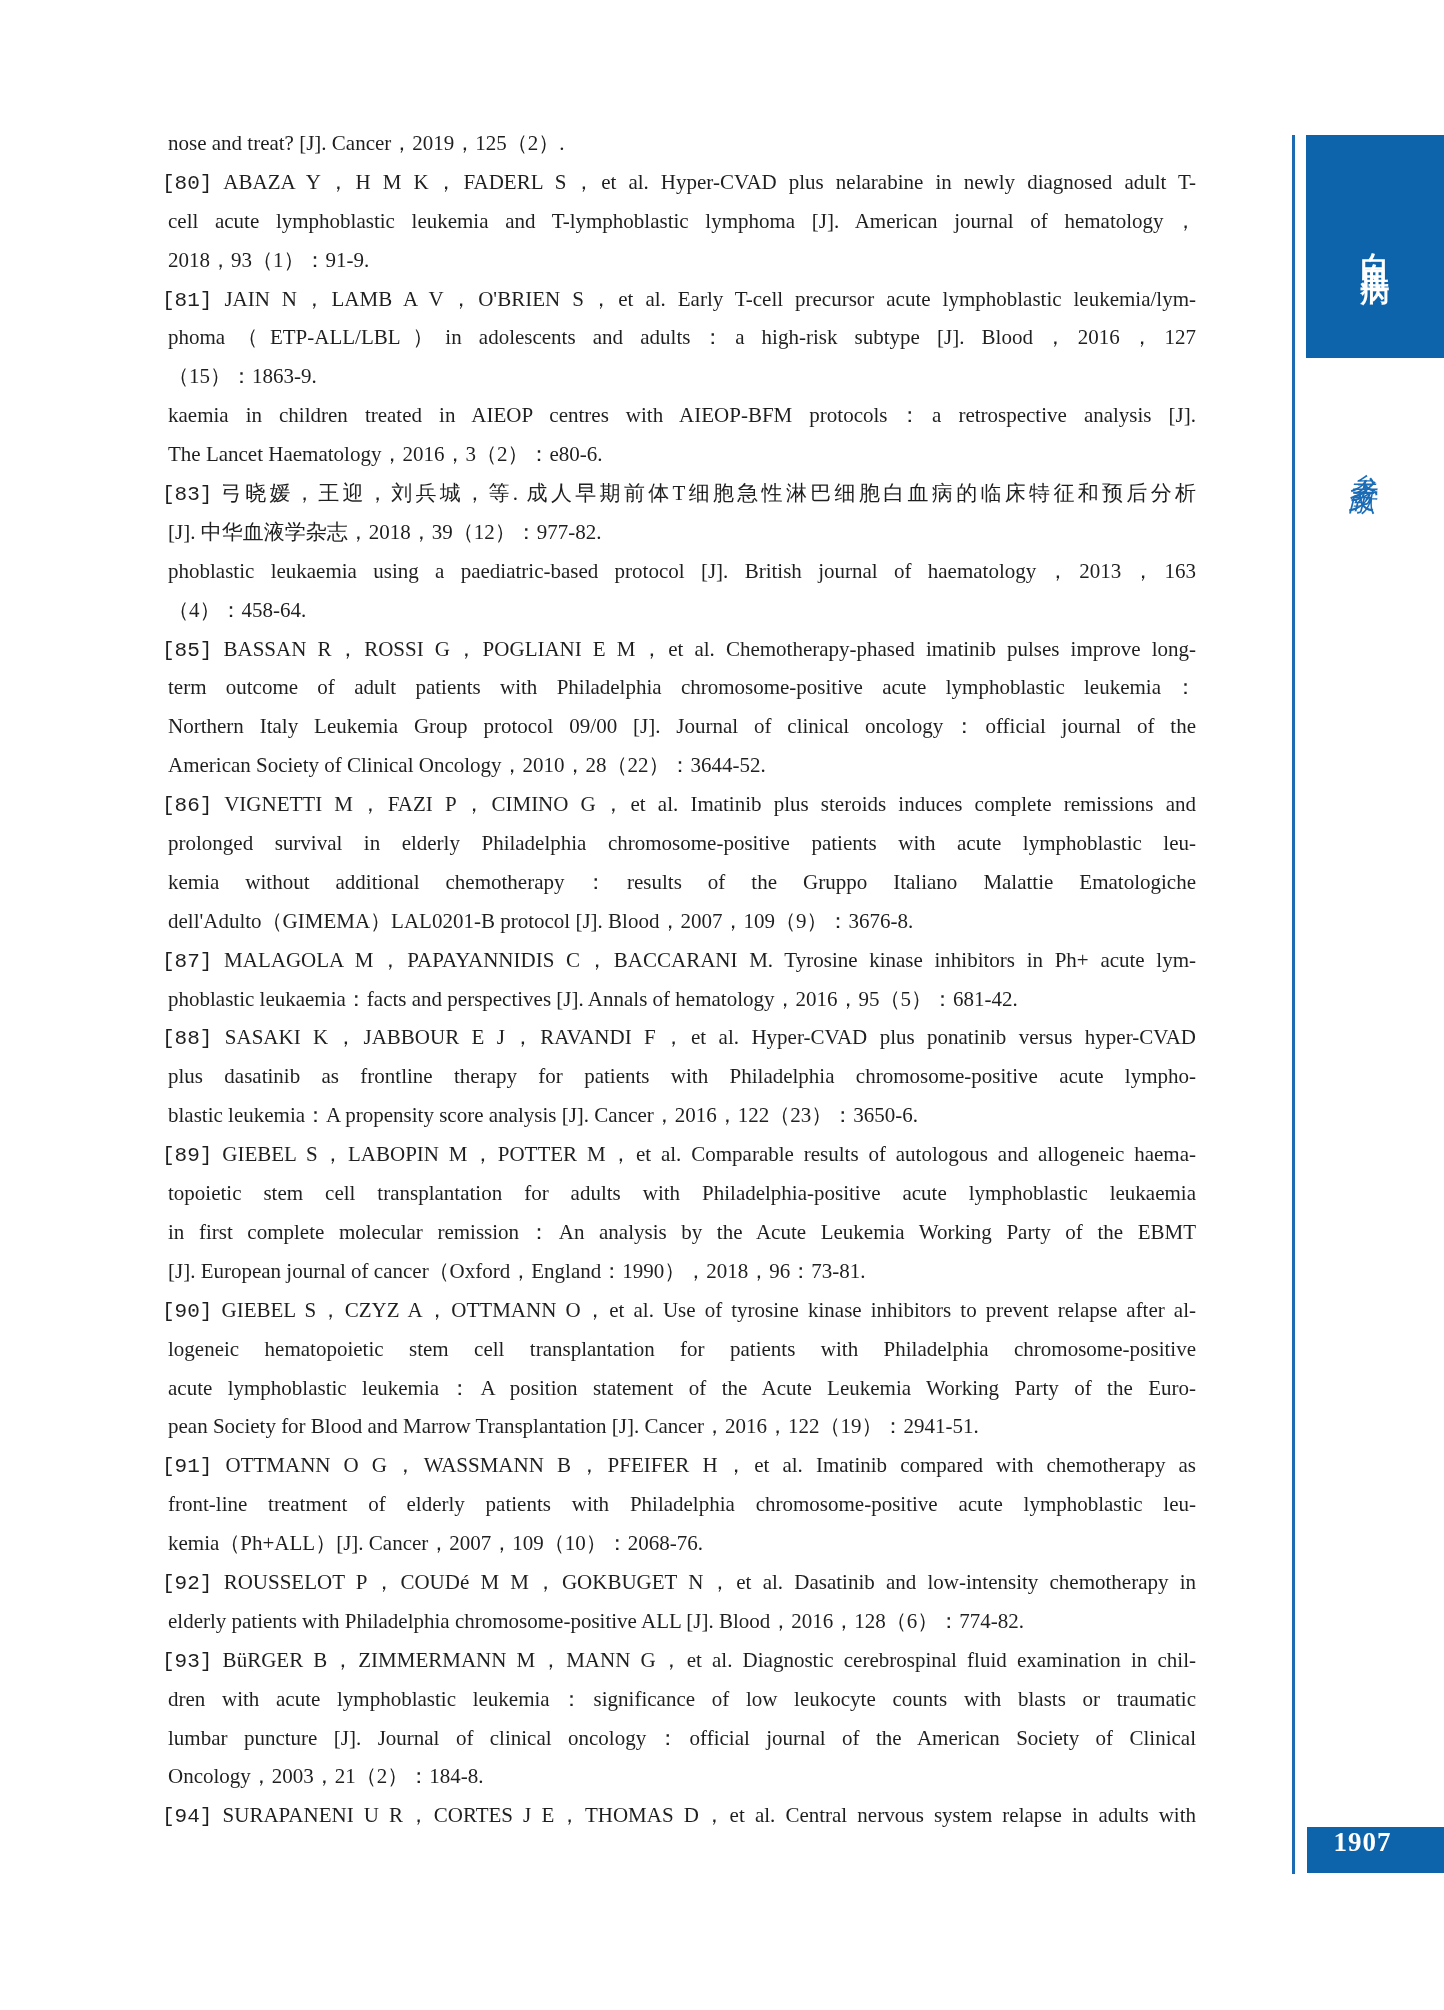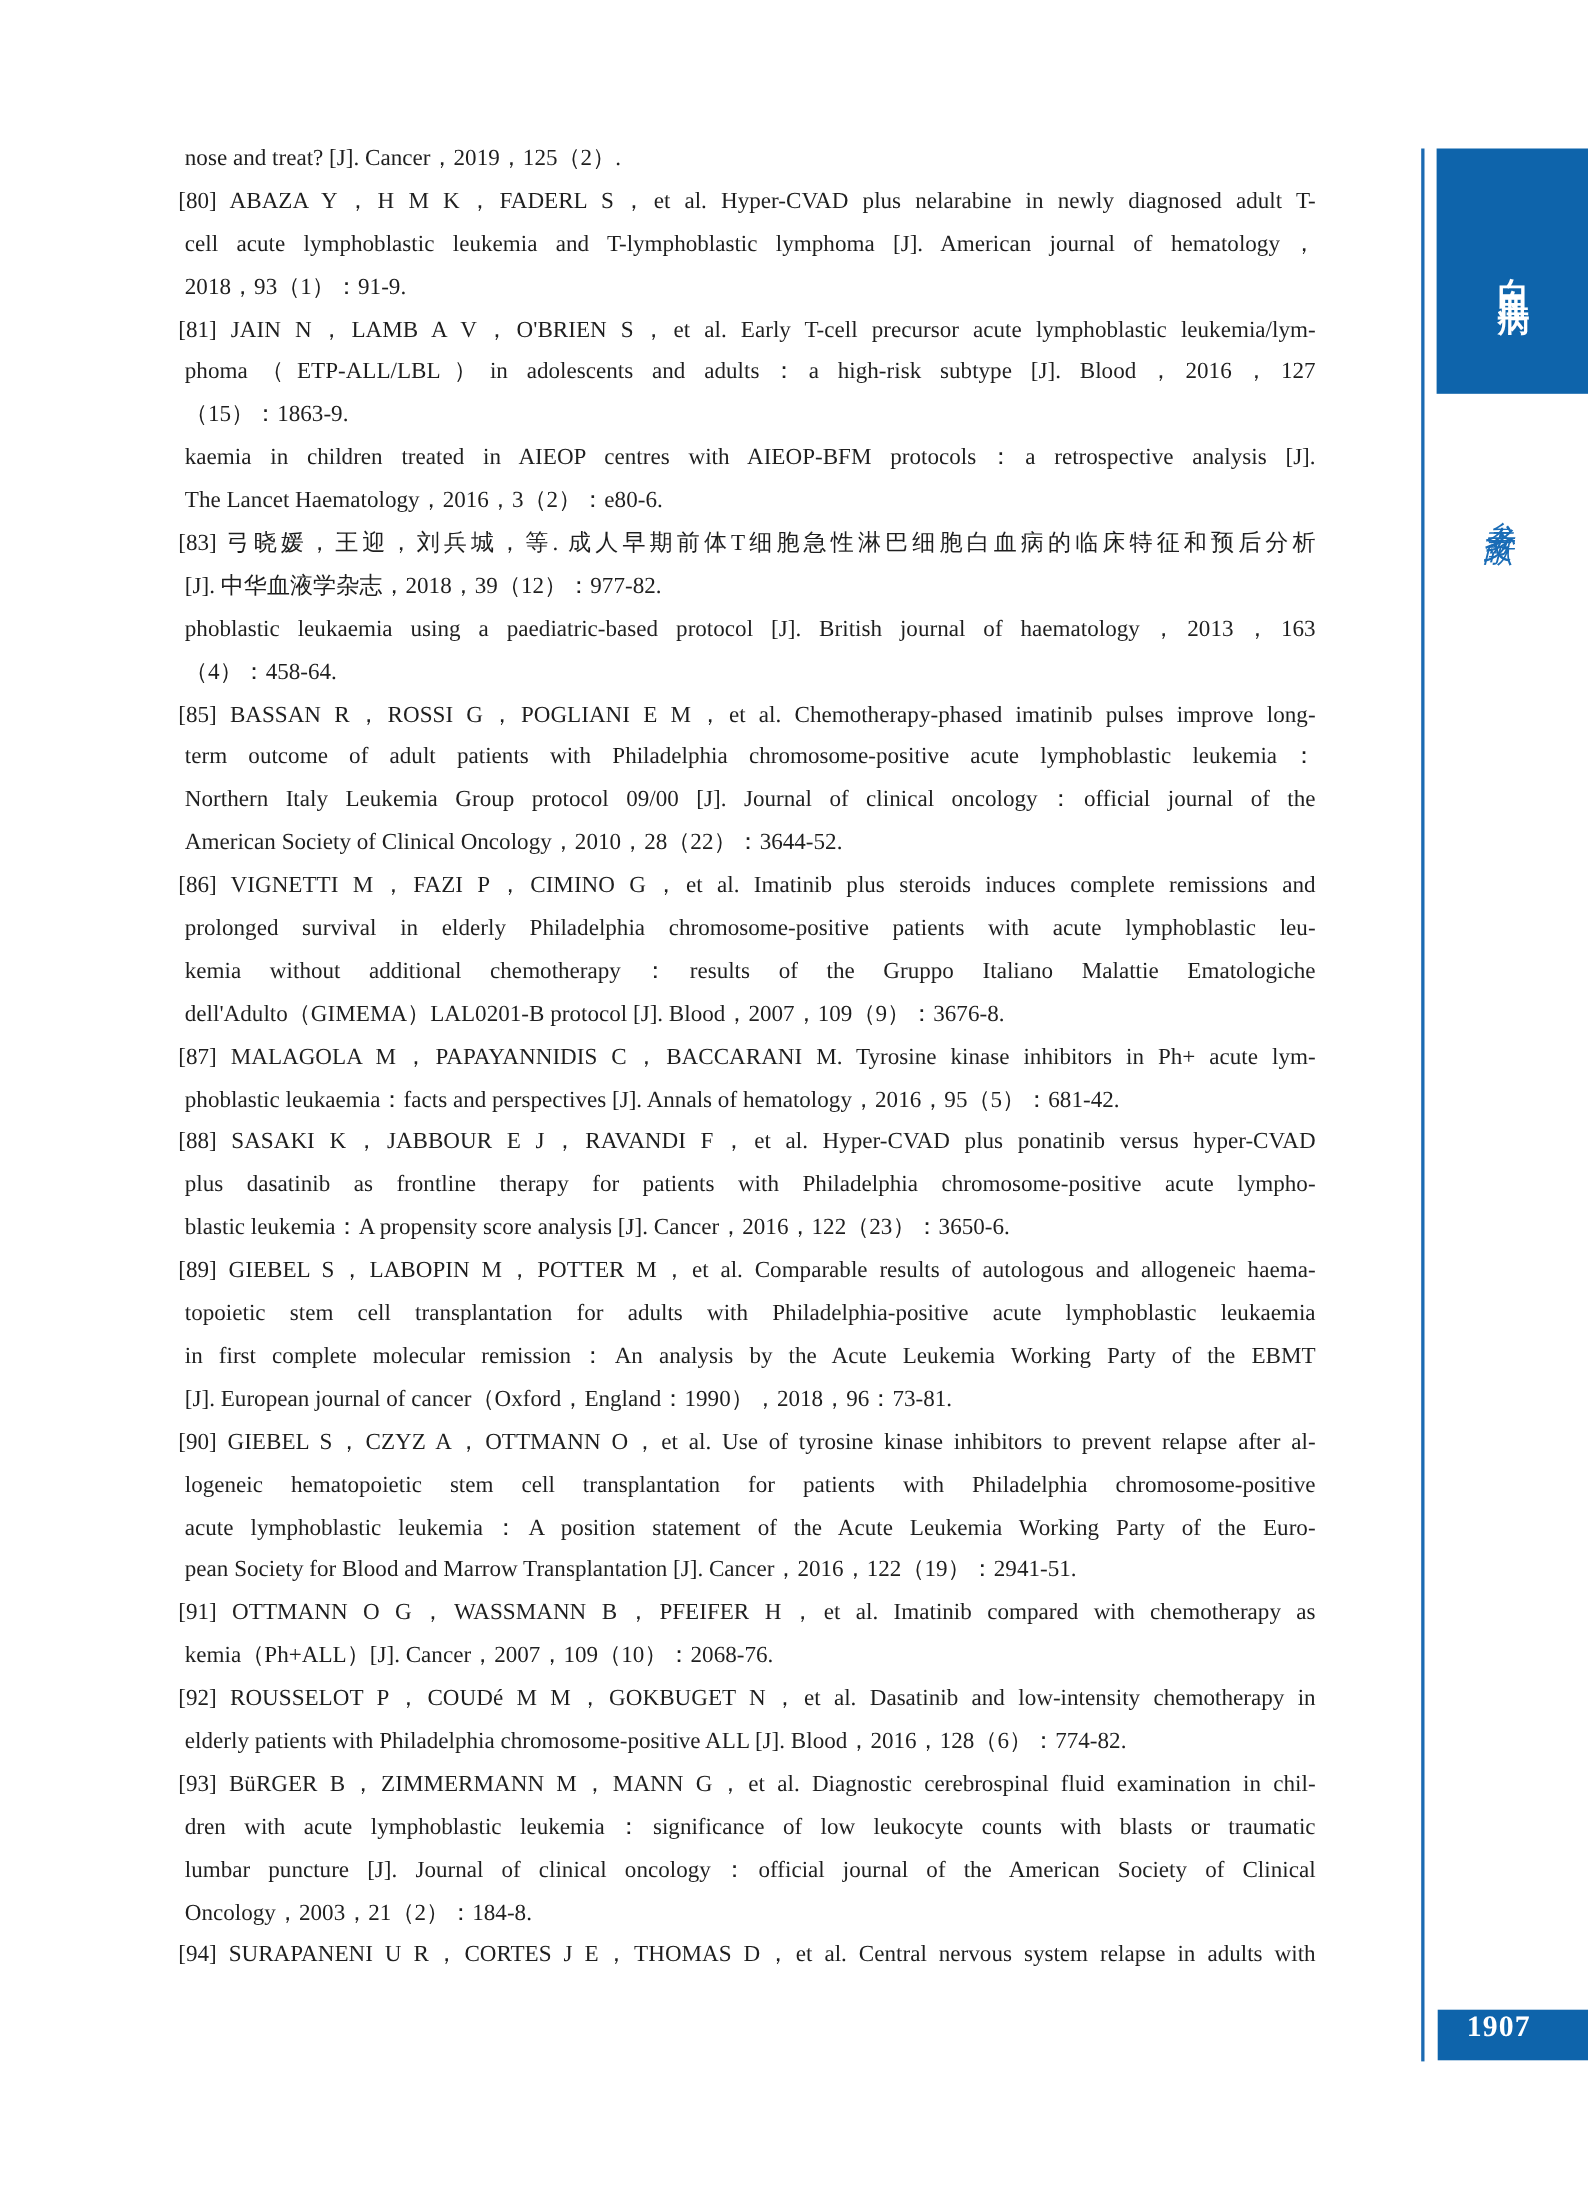--- a/index.html
+++ b/index.html
@@ -13,21 +13,21 @@
     position:absolute; left:168px; top:124px; width:1028px;
     color:#1f1f1f; font-size:21px;
   }
   .ref { position:relative; }
   .line {
     height:38.9px; line-height:38.9px;
     text-align:left;
   }
   .line.jst { text-align:justify; text-align-last:justify; }
   .line.first { margin-left:-6px; width:1034px; }
-  .num { white-space:nowrap; }
+  .num { white-space:nowrap;font-family:Liberation Mono, monospace; }
   
   .side-rule {
     position:absolute; left:1292px; top:135px; width:3px; height:1739px;
   }
   .chapter-tab {
     position:absolute; left:1306px; top:135px; width:138px; height:223px;
     color:#ffffff; display:flex; align-items:center; justify-content:center;
   }
   .chapter-tab .vtext {
     writing-mode:vertical-rl; text-orientation:upright;
@@ -104,20 +104,21 @@
       <div class="line">[J]. European journal of cancer（Oxford，England：1990），2018，96：73-81.</div>
     </div>
     <div class="ref">
       <div class="line jst first"><span class="num">[90]</span> GIEBEL S，CZYZ A，OTTMANN O，et al. Use of tyrosine kinase inhibitors to prevent relapse after al-</div>
       <div class="line jst">logeneic hematopoietic stem cell transplantation for patients with Philadelphia chromosome-positive</div>
       <div class="line jst">acute lymphoblastic leukemia：A position statement of the Acute Leukemia Working Party of the Euro-</div>
       <div class="line">pean Society for Blood and Marrow Transplantation [J]. Cancer，2016，122（19）：2941-51.</div>
     </div>
     <div class="ref">
       <div class="line jst first"><span class="num">[91]</span> OTTMANN O G，WASSMANN B，PFEIFER H，et al. Imatinib compared with chemotherapy as</div>
+      <div class="line jst">front-line treatment of elderly patients with Philadelphia chromosome-positive acute lymphoblastic leu-</div>
       <div class="line">kemia（Ph+ALL）[J]. Cancer，2007，109（10）：2068-76.</div>
     </div>
     <div class="ref">
       <div class="line jst first"><span class="num">[92]</span> ROUSSELOT P，COUDé M M，GOKBUGET N，et al. Dasatinib and low-intensity chemotherapy in</div>
       <div class="line">elderly patients with Philadelphia chromosome-positive ALL [J]. Blood，2016，128（6）：774-82.</div>
     </div>
     <div class="ref">
       <div class="line jst first"><span class="num">[93]</span> BüRGER B，ZIMMERMANN M，MANN G，et al. Diagnostic cerebrospinal fluid examination in chil-</div>
       <div class="line jst">dren with acute lymphoblastic leukemia：significance of low leukocyte counts with blasts or traumatic</div>
       <div class="line jst">lumbar puncture [J]. Journal of clinical oncology：official journal of the American Society of Clinical</div>

